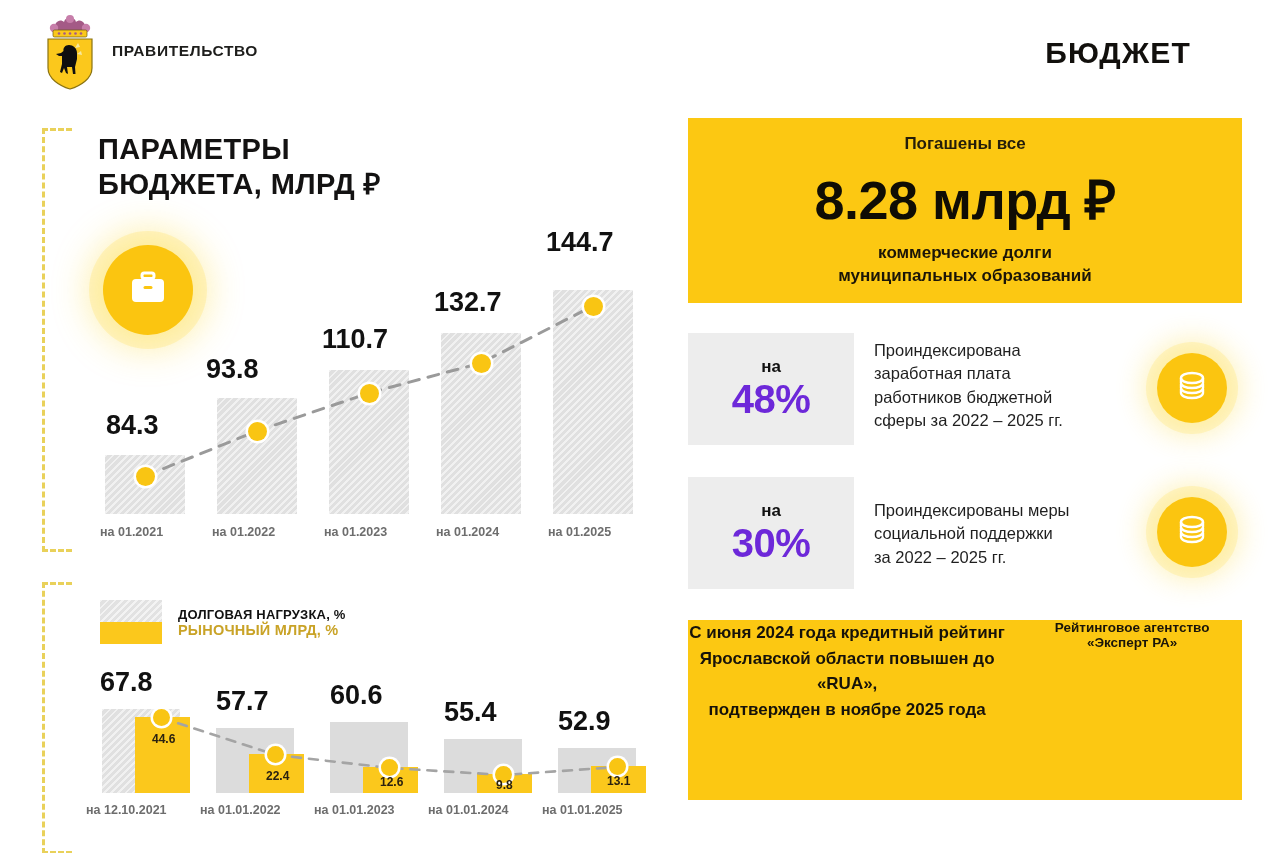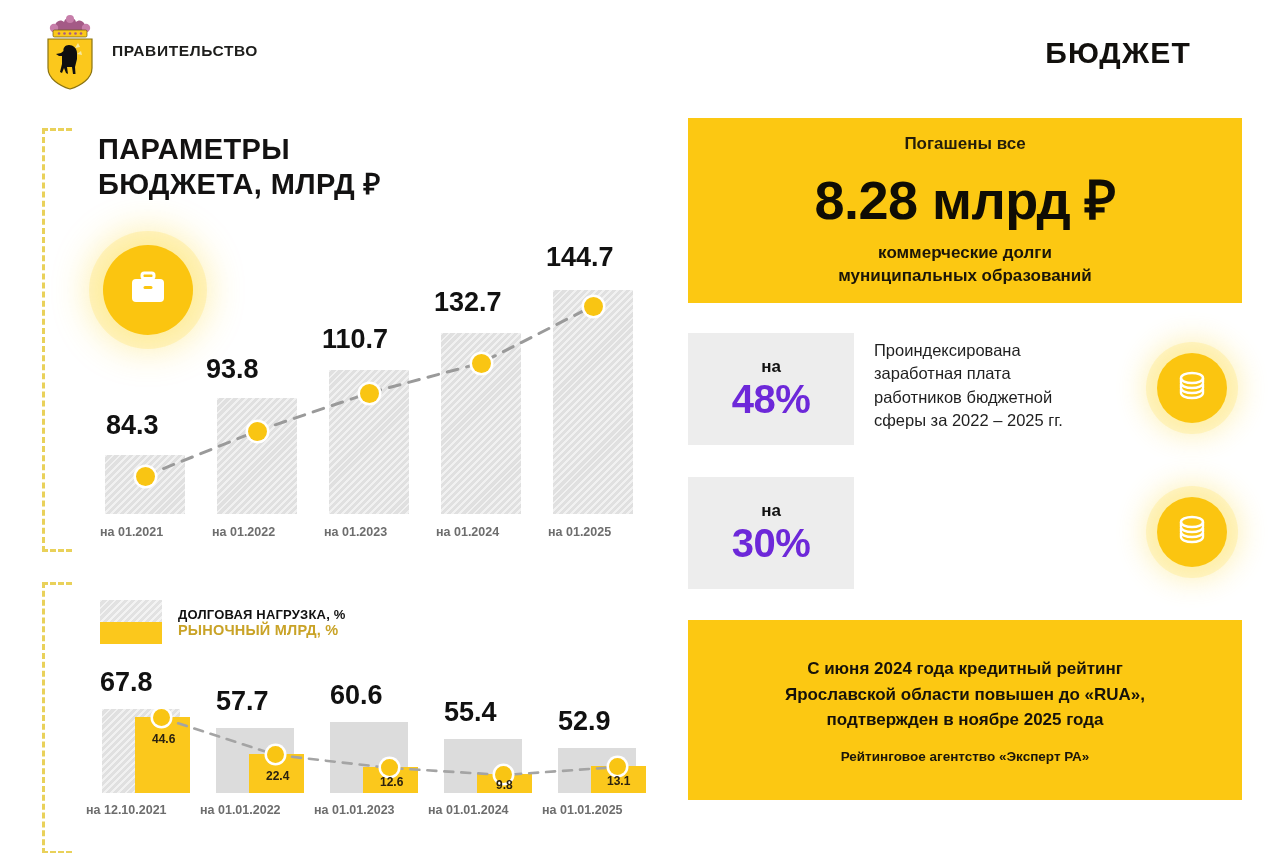--- a/index.html
+++ b/index.html
@@ -161,21 +161,21 @@
       <div class="dot" style="left:135.5px; top:356.5px;"></div>
       <div class="dot" style="left:247.5px; top:311.5px;"></div>
       <div class="dot" style="left:359.5px; top:273.5px;"></div>
       <div class="dot" style="left:471.5px; top:243.5px;"></div>
       <div class="dot" style="left:583.5px; top:186.5px;"></div>
 
       <div class="bar-val-top" style="left:106px; top:300px;">84.3</div>
       <div class="bar-val-top" style="left:206px; top:244px;">93.8</div>
       <div class="bar-val-top" style="left:322px; top:214px;">110.7</div>
       <div class="bar-val-top" style="left:434px; top:177px;">132.7</div>
-      <div class="bar-val-top" style="left:546px; top:132px;text-align:right;">144.7</div>
+      <div class="bar-val-top" style="left:546px; top:117px;text-align:right;">144.7</div>
 
       <div class="axis-label" style="left:100px; top:415px;">на 01.2021</div>
       <div class="axis-label" style="left:212px; top:415px;">на 01.2022</div>
       <div class="axis-label" style="left:324px; top:415px;">на 01.2023</div>
       <div class="axis-label" style="left:436px; top:415px;">на 01.2024</div>
       <div class="axis-label" style="left:548px; top:415px;">на 01.2025</div>
     </div>
 
     <div class="legend" style="left:100px; top:490px;">
       <div class="legend-swatch">
@@ -267,34 +267,39 @@
         </span>
       </div>
     </div>
 
     <div style="position:absolute; left:0; top:477px; width:560px; height:112px;">
       <div class="card card-gray" style="left:0; top:0; width:166px; height:112px; display:flex; flex-direction:column;
                   align-items:center; justify-content:center;">
         <div class="pct-na">на</div>
         <div class="pct-big">30%</div>
       </div>
+      <div class="pct-desc" style="position:absolute; left:186px; top:22px; width:280px;">
+        <div>Проиндексированы меры</div>
+        <div>социальной поддержки</div>
+        <div>за 2022 – 2025 гг.</div>
+      </div>
       <div class="coin-circle" style="left:469px; top:20px;">
         <span>
           <svg width="30" height="32" viewBox="0 0 30 32">
             <ellipse cx="15" cy="8" rx="11" ry="5" fill="none" stroke="#fff" stroke-width="2.4"></ellipse>
             <path d="M4 8 V13 C4 15.8 8.9 18 15 18 C21.1 18 26 15.8 26 13 V8" fill="none" stroke="#fff" stroke-width="2.4"></path>
             <path d="M4 14 V18 C4 20.8 8.9 23 15 23 C21.1 23 26 20.8 26 18 V14" fill="none" stroke="#fff" stroke-width="2.4"></path>
             <path d="M4 19 V23 C4 25.8 8.9 28 15 28 C21.1 28 26 25.8 26 23 V19" fill="none" stroke="#fff" stroke-width="2.4"></path>
           </svg>
         </span>
       </div>
     </div>
 
-    <div class="card card-yellow" style="left:0; top:620px; width:554px; height:180px; display:flex; flex-direction:column;
-                align-items:center; justify-content:center; gap:16px;">
+    <div class="card card-yellow" style="left:0; top:620px; width:554px; height:180px; display:flex; flex-direction:row;
+                align-items:flex-start; justify-content:center; gap:16px;">
       <div class="rating-main">
         <div>С июня 2024 года кредитный рейтинг</div>
         <div>Ярославской области повышен до «RUA»,</div>
         <div>подтвержден в ноябре 2025 года</div>
       </div>
       <div class="rating-sub">Рейтинговое агентство «Эксперт РА»</div>
     </div>
   </div>
 </div>
 

